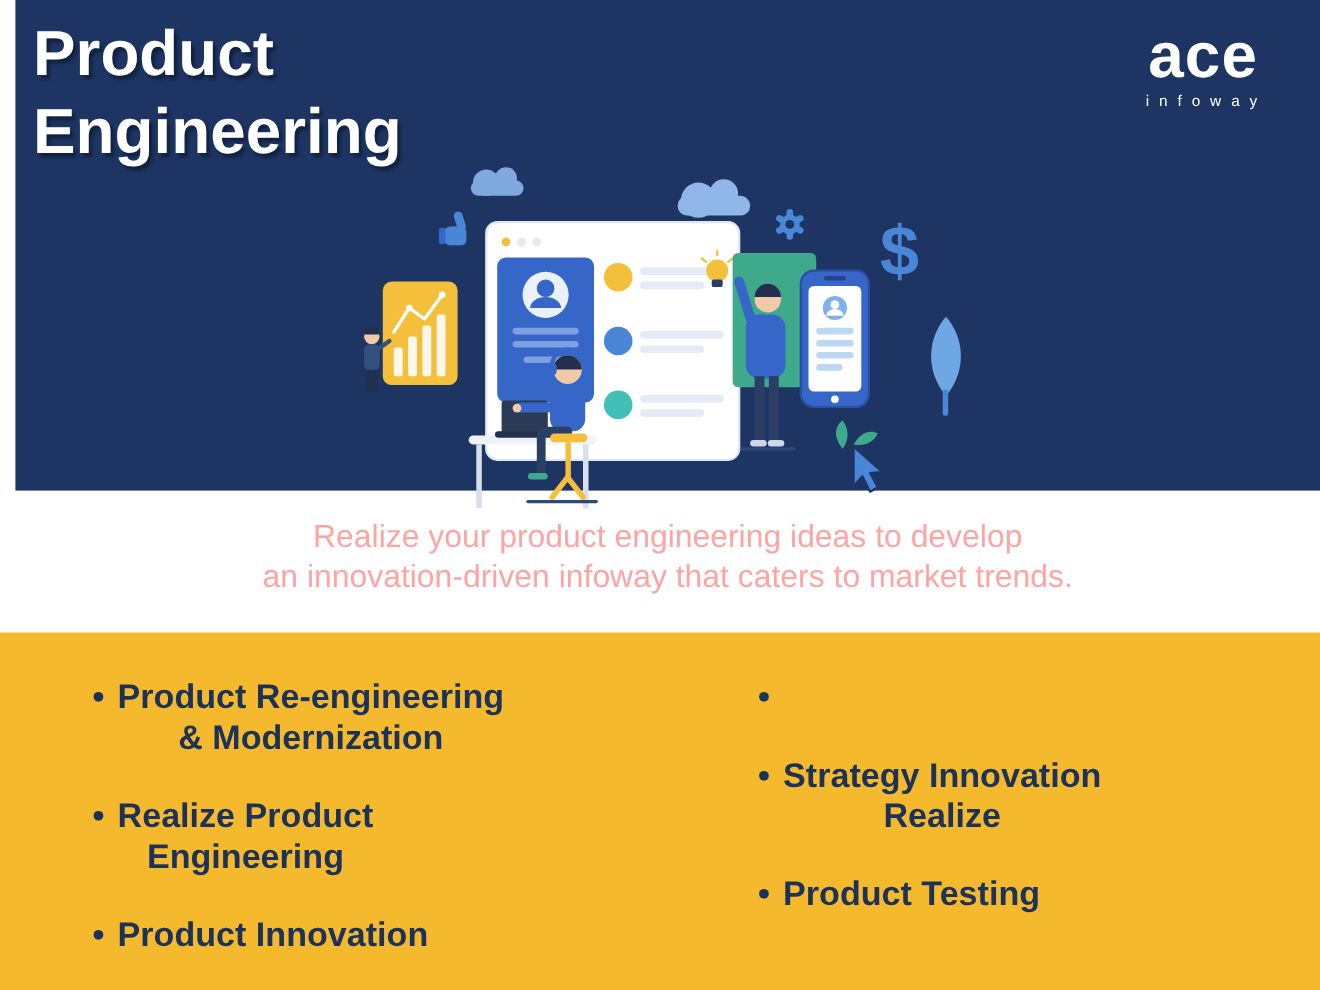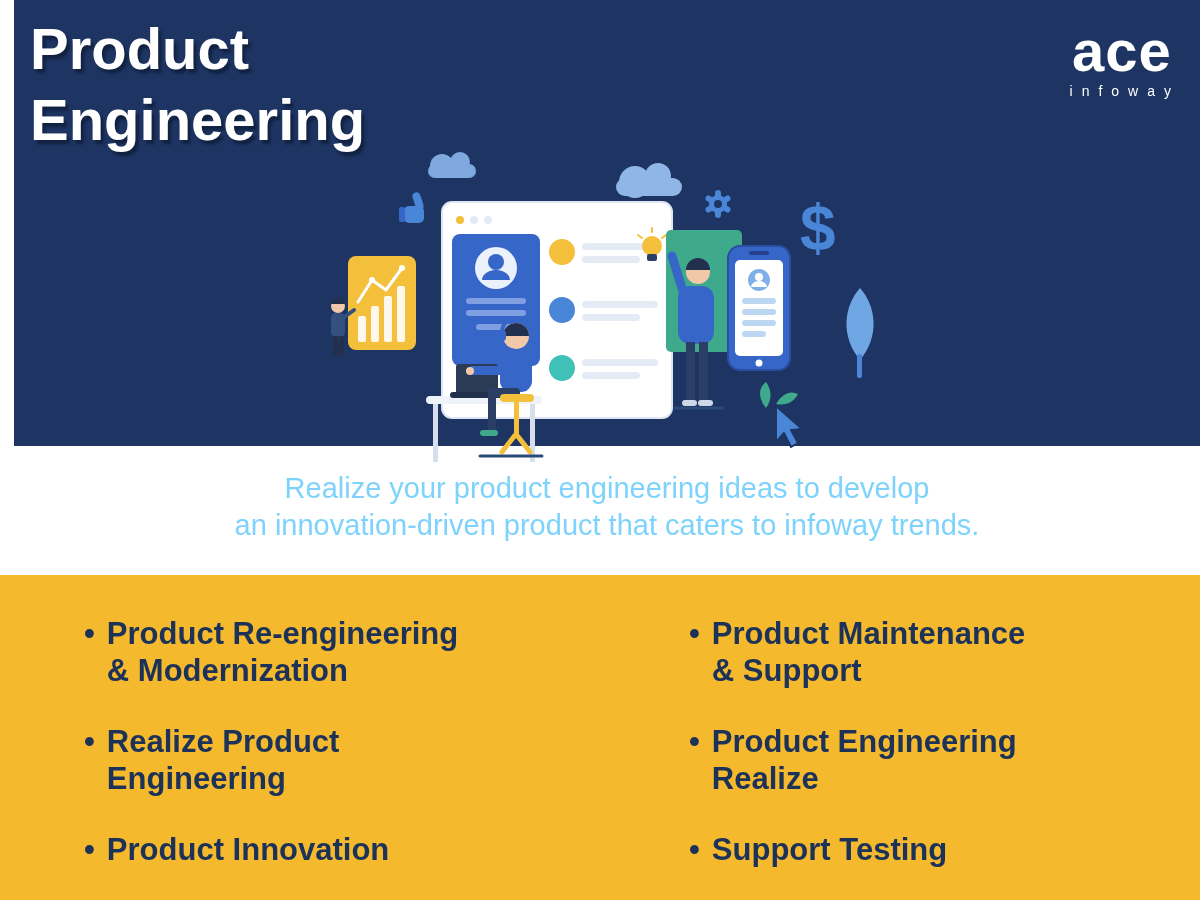--- a/index.html
+++ b/index.html
@@ -15,46 +15,46 @@
   .top{
     position:absolute;left:14px;top:0;right:0;height:446px;
     background:#1e3563;
   }
   .title{
     position:absolute;left:16px;top:14px;
     color:#ffffff;font-size:58px;font-weight:bold;line-height:1.22;
     text-shadow:3px 4px 3px rgba(8,16,34,.55);
   }
   .logo{
-    position:absolute;right:20px;top:22px;color:#ffffff;text-align:center;
+    position:absolute;right:48px;top:22px;color:#ffffff;text-align:center;
   }
   .logo-main{font-size:58px;font-weight:bold;line-height:1;letter-spacing:1px;}
   .logo-sub{font-size:14px;letter-spacing:9px;margin-top:3px;text-indent:6px;}
 
   .illustration{position:absolute;left:316px;top:140px;}
 
   .tagline{
     position:absolute;left:0;right:0;top:470px;
-    text-align:center;color:#7dd3fc;
+    text-align:center;color:#fca5a5;
     font-size:29px;line-height:37px;font-weight:500;
   }
 
   
   .bottom{
     position:absolute;left:0;top:575px;width:1200px;height:325px;
     background:#f5b92e;
     display:grid;grid-template-columns:605px 1fr;
     padding:40px 0 0 84px;box-sizing:border-box;
   }
   .item{
     display:flex;margin-bottom:34px;
     color:#1c3258;font-size:31px;line-height:37px;font-weight:600;
   }
   .dot{margin-right:12px;}
-  .txt div{min-height:0;}
+  .txt div{min-height:0;text-align:center;}
 </style>
 </head>
 <body>
 
 <div class="slide">
 
   <div class="top">
 
     <div class="title">
       <div>Product</div>
@@ -218,21 +218,21 @@
         <rect x="150" y="290" width="18" height="6" rx="3" fill="#3fa98c"></rect>
         <rect x="170" y="254" width="34" height="8" rx="4" fill="#f4c03c"></rect>
         <rect x="184" y="262" width="5" height="34" fill="#f4c03c"></rect>
         <path d="M186 294 L172 312 M186 294 L200 312" stroke="#f4c03c" stroke-width="5" stroke-linecap="round" fill="none"></path>
         <line x1="150" y1="316" x2="212" y2="316" stroke="#2b4a7a" stroke-width="3" stroke-linecap="round"></line>
       </g>
     </svg>
 
     <div class="tagline">
       <div>Realize your product engineering ideas to develop</div>
-      <div>an innovation-driven product that caters to infoway trends.</div>
+      <div>an innovation-driven infoway that caters to market trends.</div>
     </div>
   </div>
 
   <div class="bottom">
 
     <div class="col">
       <div class="item">
         <span class="dot">•</span>
         <span class="txt">
           <div>Product Re-engineering</div>
@@ -251,35 +251,31 @@
         <span class="txt">
           <div>Product Innovation</div>
           <div></div>
         </span>
       </div>
     </div>
 
     <div class="col">
       <div class="item">
         <span class="dot">•</span>
-        <span class="txt">
-          <div>Product Maintenance</div>
-          <div>&amp; Support</div>
-        </span>
-      </div>
-      <div class="item">
-        <span class="dot">•</span>
-        <span class="txt">
-          <div>Product Engineering</div>
+      </div>
+      <div class="item">
+        <span class="dot">•</span>
+        <span class="txt">
+          <div>Strategy Innovation</div>
           <div>Realize</div>
         </span>
       </div>
       <div class="item">
         <span class="dot">•</span>
         <span class="txt">
-          <div>Support Testing</div>
+          <div>Product Testing</div>
           <div></div>
         </span>
       </div>
     </div>
 
   </div>
 </div>
 
 </body></html>

